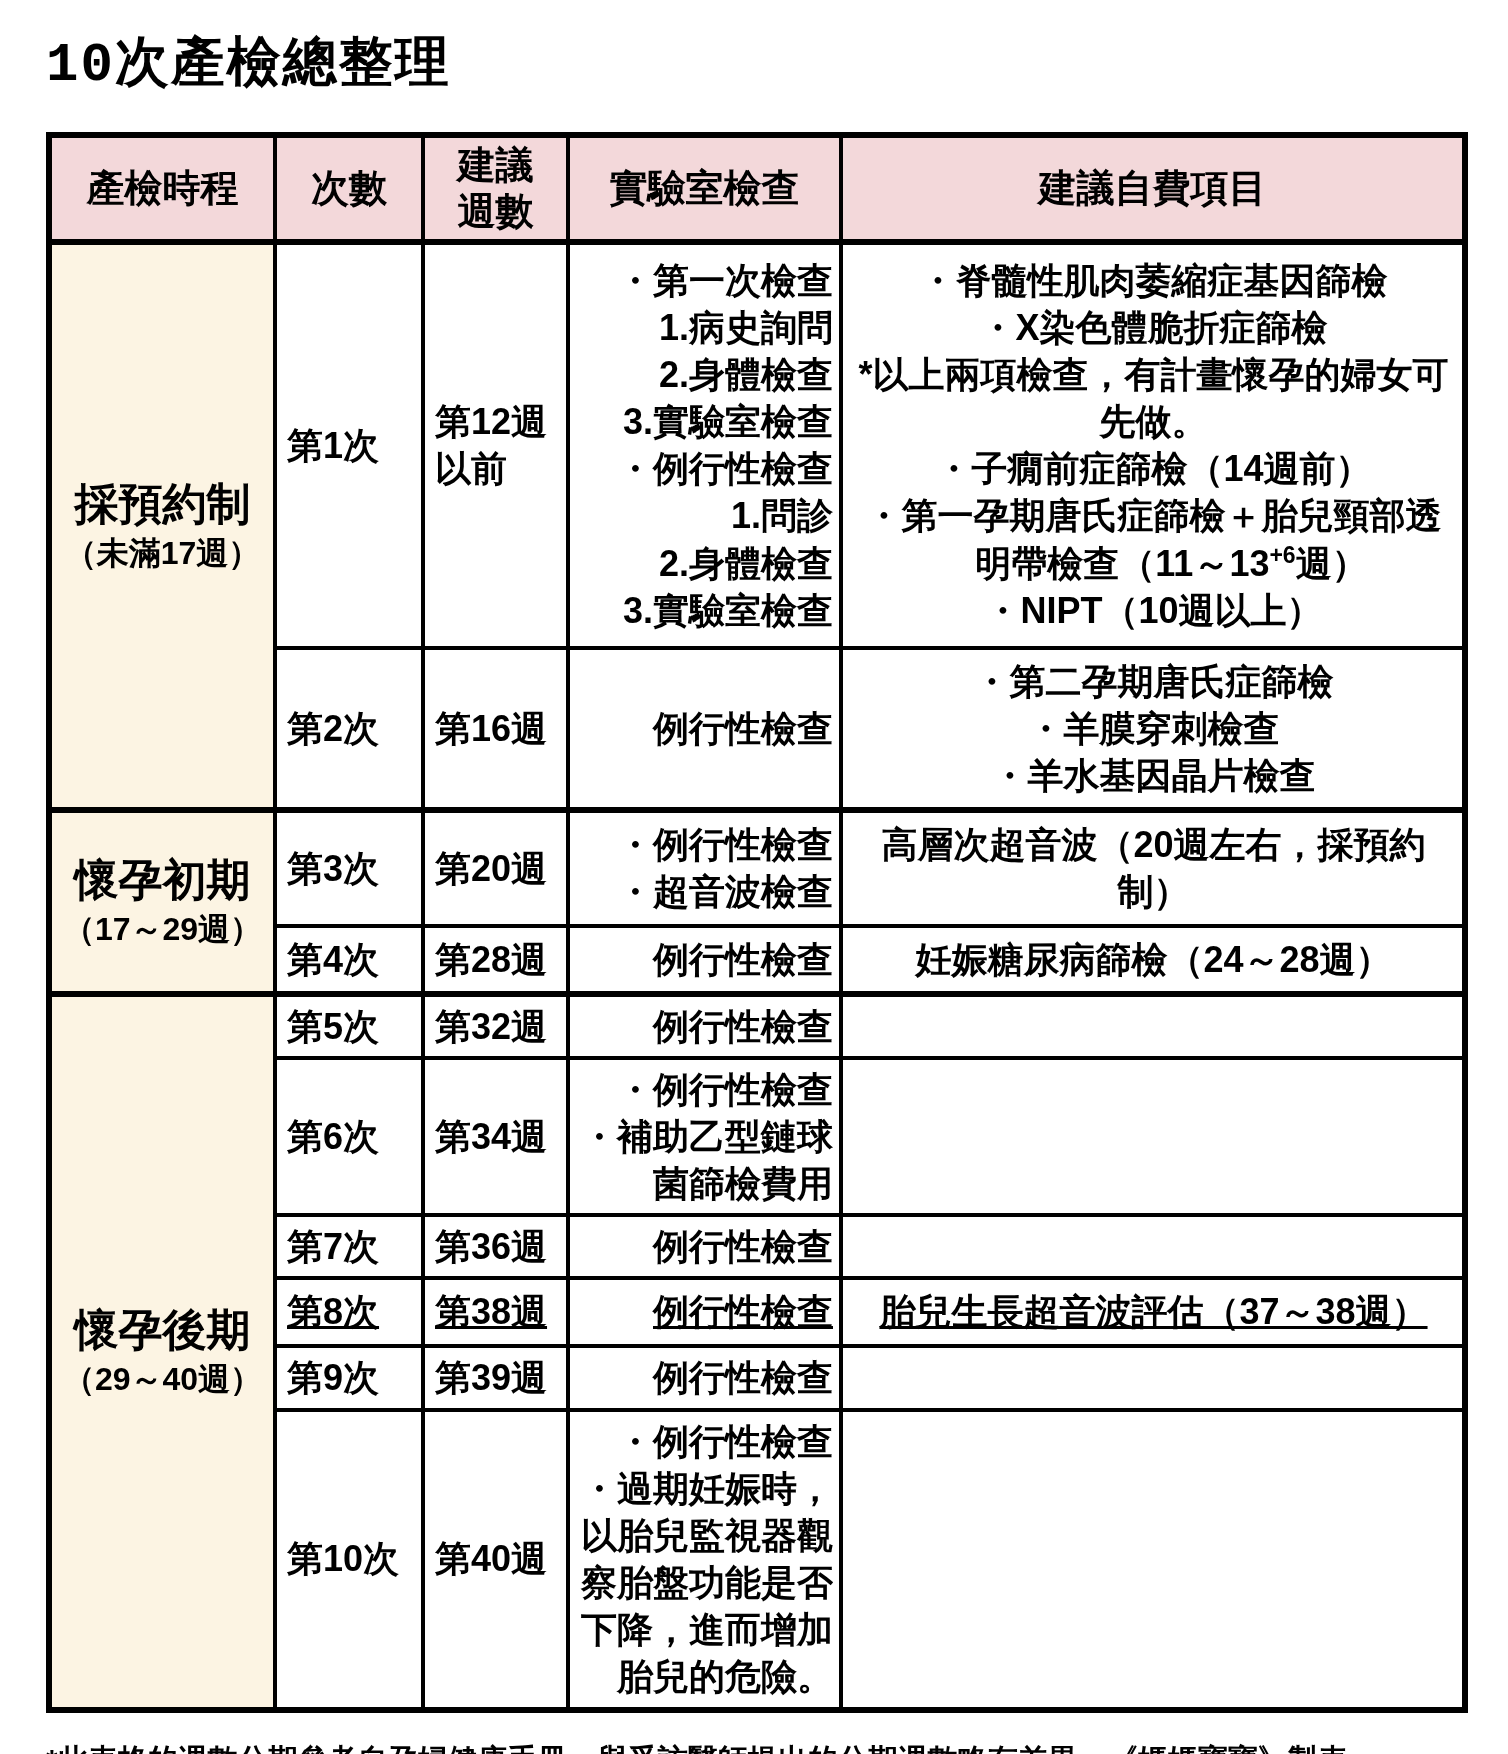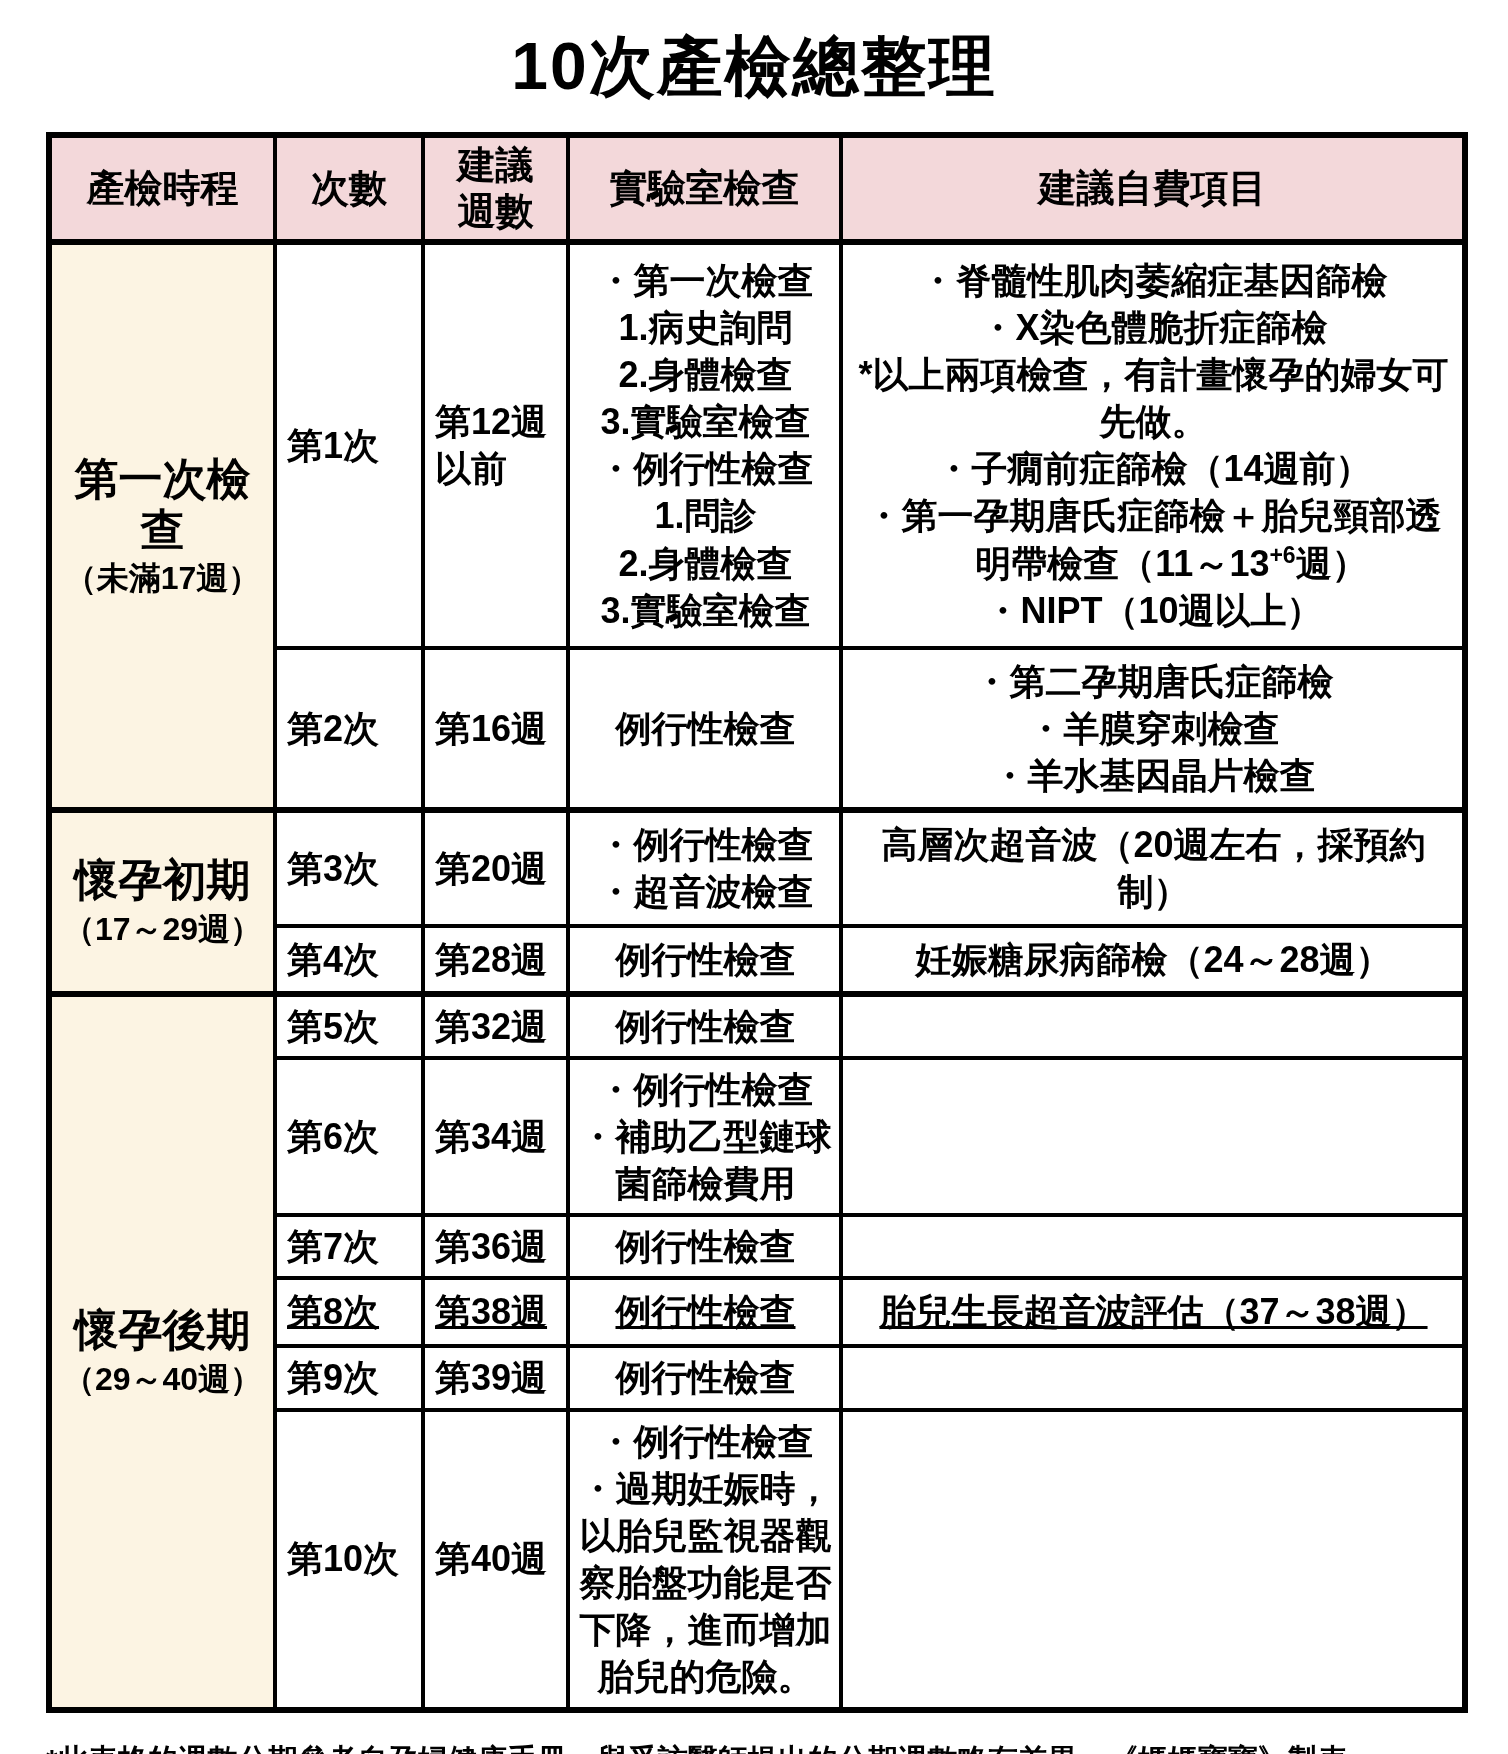--- a/index.html
+++ b/index.html
@@ -8,24 +8,24 @@
     width: 1508px;
     height: 1754px;
     background: #ffffff;
     color: #000000;
     font-family: "Liberation Sans", "DejaVu Sans", sans-serif;
     font-weight: 700;
     -webkit-font-smoothing: antialiased;
   }
   .title {
     margin: 36px 46px 0 46px;
-    text-align: center;
-    font-size: 66px;
+    font-size: 54px;
     line-height: 60px;
     letter-spacing: 2px;
+    font-family: Liberation Mono, monospace;
   }
   table.prenatal {
     table-layout: fixed;
     border-collapse: collapse;
     margin: 36px 0 17px 46px;
     width: 1416px;
     border: 6px solid var(--border, #000);
   }
   th, td { border: 4px solid var(--border, #000); }
   thead th {
@@ -45,21 +45,21 @@
     background: #ffffff;
   }
   td.stage {
     background: var(--stage-bg, #fcf4e3);
     text-align: center;
     padding: 4px 6px;
   }
   .stage-name { font-size: 44px; line-height: 1.15; }
   .stage-note { font-size: 32px; line-height: 1.2; margin-top: 4px; }
   td.visit, td.week { padding: 4px 6px 4px 10px; text-align: left; }
-  td.exams { padding: 6px 6px 6px 8px; text-align: center; }
+  td.exams { padding: 6px 6px 6px 8px; text-align: right; }
   td.selfpaid { padding: 8px 10px 8px 12px; text-align: center; }
   .para { }
   .para.hang { padding-left: 36px; text-indent: -36px; }
   sup { font-size: 23px; line-height: 0; vertical-align: super; }
   .footnote {
     margin: 28px 46px 0 46px;
     font-size: 30px;
     line-height: 1.25;
     text-align: left;
   }
@@ -82,21 +82,21 @@
         <th>產檢時程</th>
         <th>次數</th>
         <th>建議週數</th>
         <th>實驗室檢查</th>
         <th>建議自費項目</th>
       </tr>
   </thead>
   <tbody>
       <tr class="group-start" style="height: 406px;">
         <td class="stage" rowspan="2">
-          <div class="stage-name">第一次檢查</div>
+          <div class="stage-name">採預約制</div>
           <div class="stage-note">（未滿17週）</div>
         </td>
         <td class="visit">第1次</td>
         <td class="week">第12週以前</td>
         <td class="exams">
           <div class="para">・第一次檢查</div>
           <div class="para">1.病史詢問</div>
           <div class="para">2.身體檢查</div>
           <div class="para">3.實驗室檢查</div>
           <div class="para">・例行性檢查</div>

